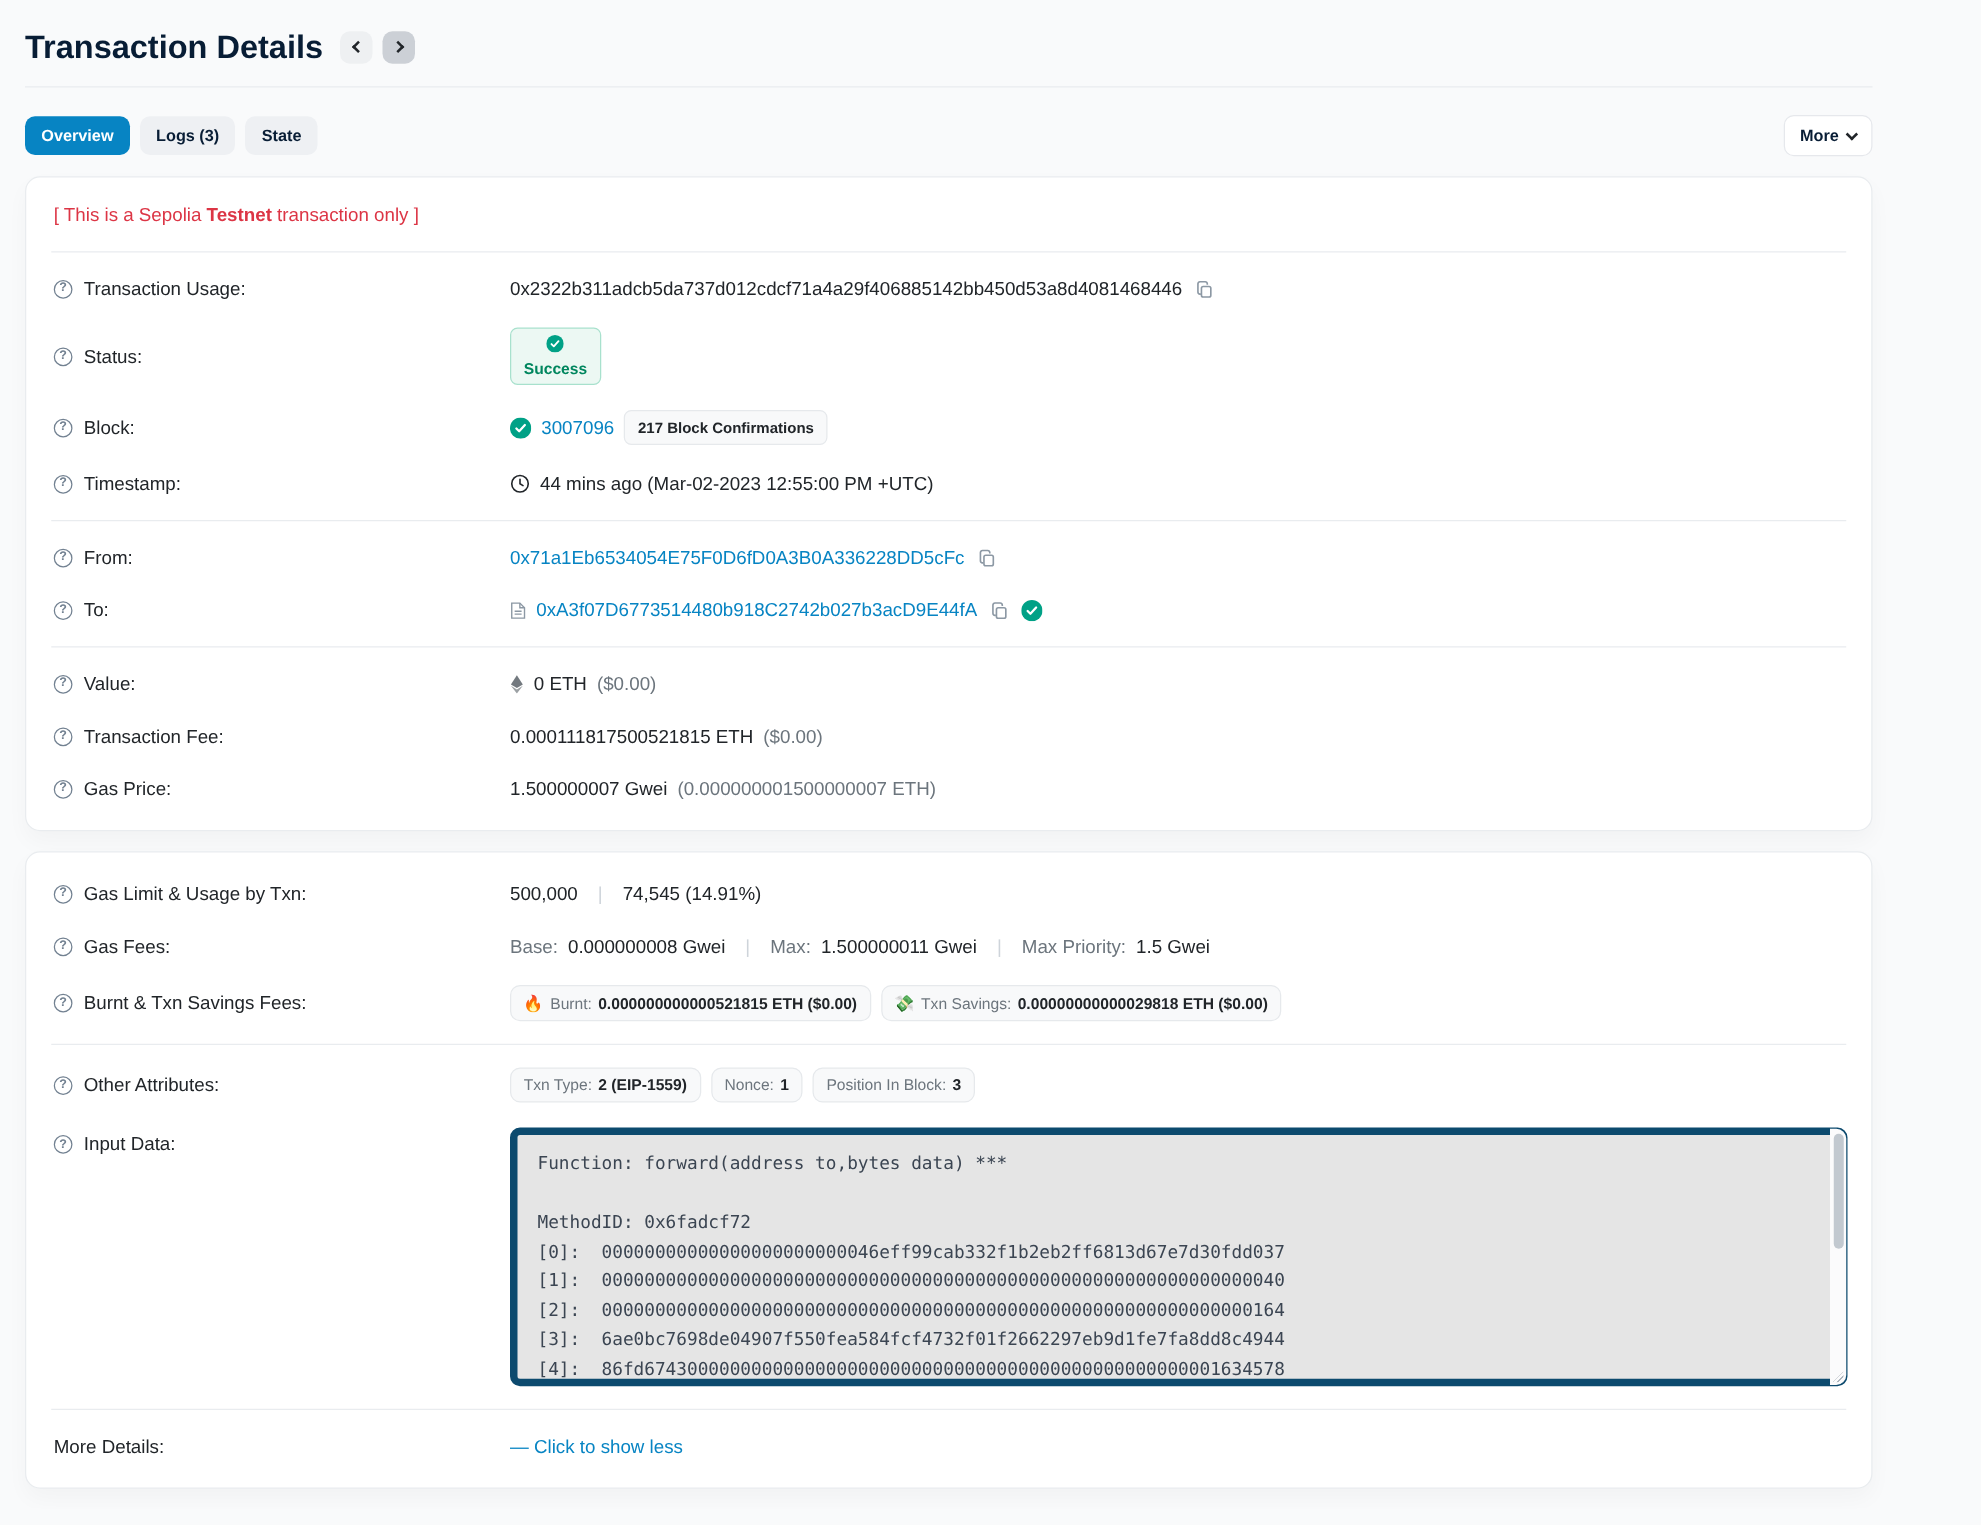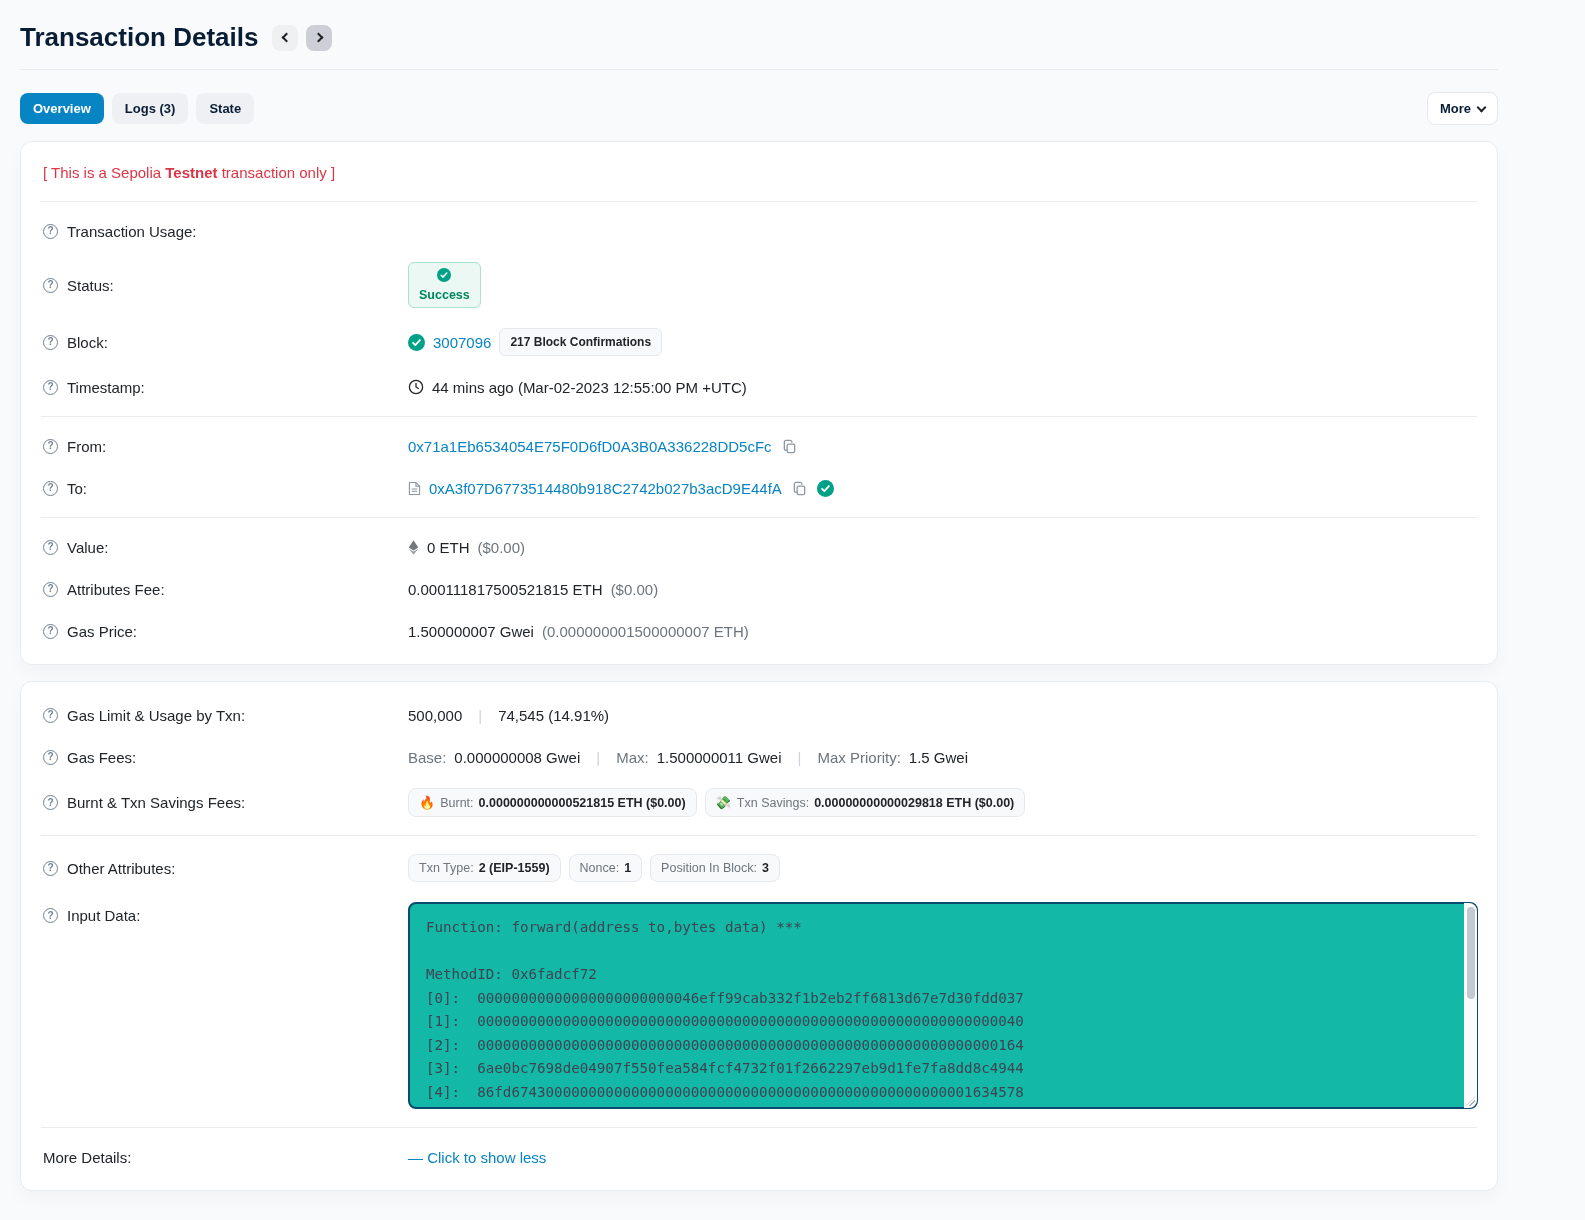--- a/index.html
+++ b/index.html
@@ -38,21 +38,21 @@
   .sep { color: #ced4da; padding: 0 8px; }
   .icon-btn { background: none; border: none; cursor: pointer; display: inline-flex; align-items: center; padding: 0 2px; }
 
   .badge-success { display: inline-flex; align-items: center; gap: 6px; background: #ecf8f3; border: 1px solid #a8e1cd; border-radius: 6px; padding: 5px 10px; font-size: 12.5px; font-weight: 600; color: #00865e; flex-direction: column; }
   .badge-gray { display: inline-flex; align-items: center; gap: 4px; background: #f8f9fa; border: 1px solid #e6e9ec; border-radius: 6px; padding: 6px 10px; font-size: 12px; font-weight: 700; color: #212529; }
   .chip { display: inline-flex; align-items: center; gap: 5px; background: #f8f9fa; border: 1px solid #e6e9ec; border-radius: 8px; padding: 6px 10px; font-size: 12.5px; color: #6c757d; }
   .chip b { color: #212529; font-weight: 700; }
   .chip .emoji { font-size: 13px; }
 
   .input-wrap { position: relative; width: 1070px; }
-  .input-box { position: relative; width: 100%; height: 207px; background: #14b8a6; border: 2px solid #0c4a6e; border-radius: 8px; padding: 12px 26px 10px 16px; overflow: hidden; font-family: "DejaVu Sans Mono", monospace; font-size: 14.2px; line-height: 23.5px; color: #3b4552; white-space: pre; }
+  .input-box { position: relative; width: 100%; height: 207px; background: #e5e5e5; border: 6px solid #0c4a6e; border-radius: 8px; padding: 12px 26px 10px 16px; overflow: hidden; font-family: "DejaVu Sans Mono", monospace; font-size: 14.2px; line-height: 23.5px; color: #3b4552; white-space: pre; }
   .scrollbar-track { position: absolute; top: 1px; right: 1px; bottom: 1px; width: 13px; background: #fbfbfc; border-radius: 0 8px 8px 0; }
   .scrollbar-thumb { position: absolute; top: 4px; left: 2.5px; width: 8px; height: 92px; background: #c2c9d0; border-radius: 4px; cursor: grab; }
   .resize-handle { position: absolute; right: 3px; bottom: 3px; width: 9px; height: 9px; background: repeating-linear-gradient(135deg, transparent 0 2px, #adb5bd 2px 3.2px); clip-path: polygon(100% 0, 100% 100%, 0 100%); cursor: nwse-resize; }
   .input-actions { display: flex; gap: 10px; margin-top: 12px; }
   .gray-btn { display: inline-flex; align-items: center; gap: 7px; background: #eceef1; border: none; border-radius: 8px; padding: 8px 13px; font-family: inherit; font-size: 13.5px; color: #0a1e3c; cursor: pointer; }
 
   .row.align-top { align-items: flex-start; }
   .row.align-top .row-label { margin-top: 5px; }
 </style>
 </head>
@@ -86,20 +86,29 @@
     <div class="notice">
       <span>[ This is a Sepolia </span><b>Testnet</b><span> transaction only ]</span>
     </div>
 
     <div class="section">
 
       <div class="row">
         <div class="row-label">
           <span class="qicon">?</span>
           <span>Transaction Usage:</span>
+        </div>
+        <div class="row-value">
+          <span>0x2322b311adcb5da737d012cdcf71a4a29f406885142bb450d53a8d4081468446</span>
+          <button class="icon-btn">
+              <svg width="15" height="15" viewBox="0 0 16 16" fill="none" stroke="#8c98a4" stroke-width="1.4">
+                <rect x="5.5" y="5.5" width="8" height="9" rx="1.5"></rect>
+                <path d="M10.5 4V3.2A1.7 1.7 0 0 0 8.8 1.5H4.2A1.7 1.7 0 0 0 2.5 3.2v7.1A1.7 1.7 0 0 0 4.2 12H5"></path>
+              </svg>
+            </button>
         </div>
       </div>
 
       <div class="row">
         <div class="row-label">
           <span class="qicon">?</span>
           <span>Status:</span>
         </div>
         <div class="row-value">
           <span class="badge-success">
@@ -199,21 +208,21 @@
               <path d="M6 12.4 L11.2 9.3 L6 16 L0.8 9.3 Z" fill="#5a6268" opacity="0.6"></path>
             </svg>
           <span>0 ETH</span>
           <span class="muted">($0.00)</span>
         </div>
       </div>
 
       <div class="row">
         <div class="row-label">
           <span class="qicon">?</span>
-          <span>Attributes Fee:</span>
+          <span>Transaction Fee:</span>
         </div>
         <div class="row-value">
           <span>0.000111817500521815 ETH</span>
           <span class="muted">($0.00)</span>
         </div>
       </div>
 
       <div class="row">
         <div class="row-label">
           <span class="qicon">?</span>

